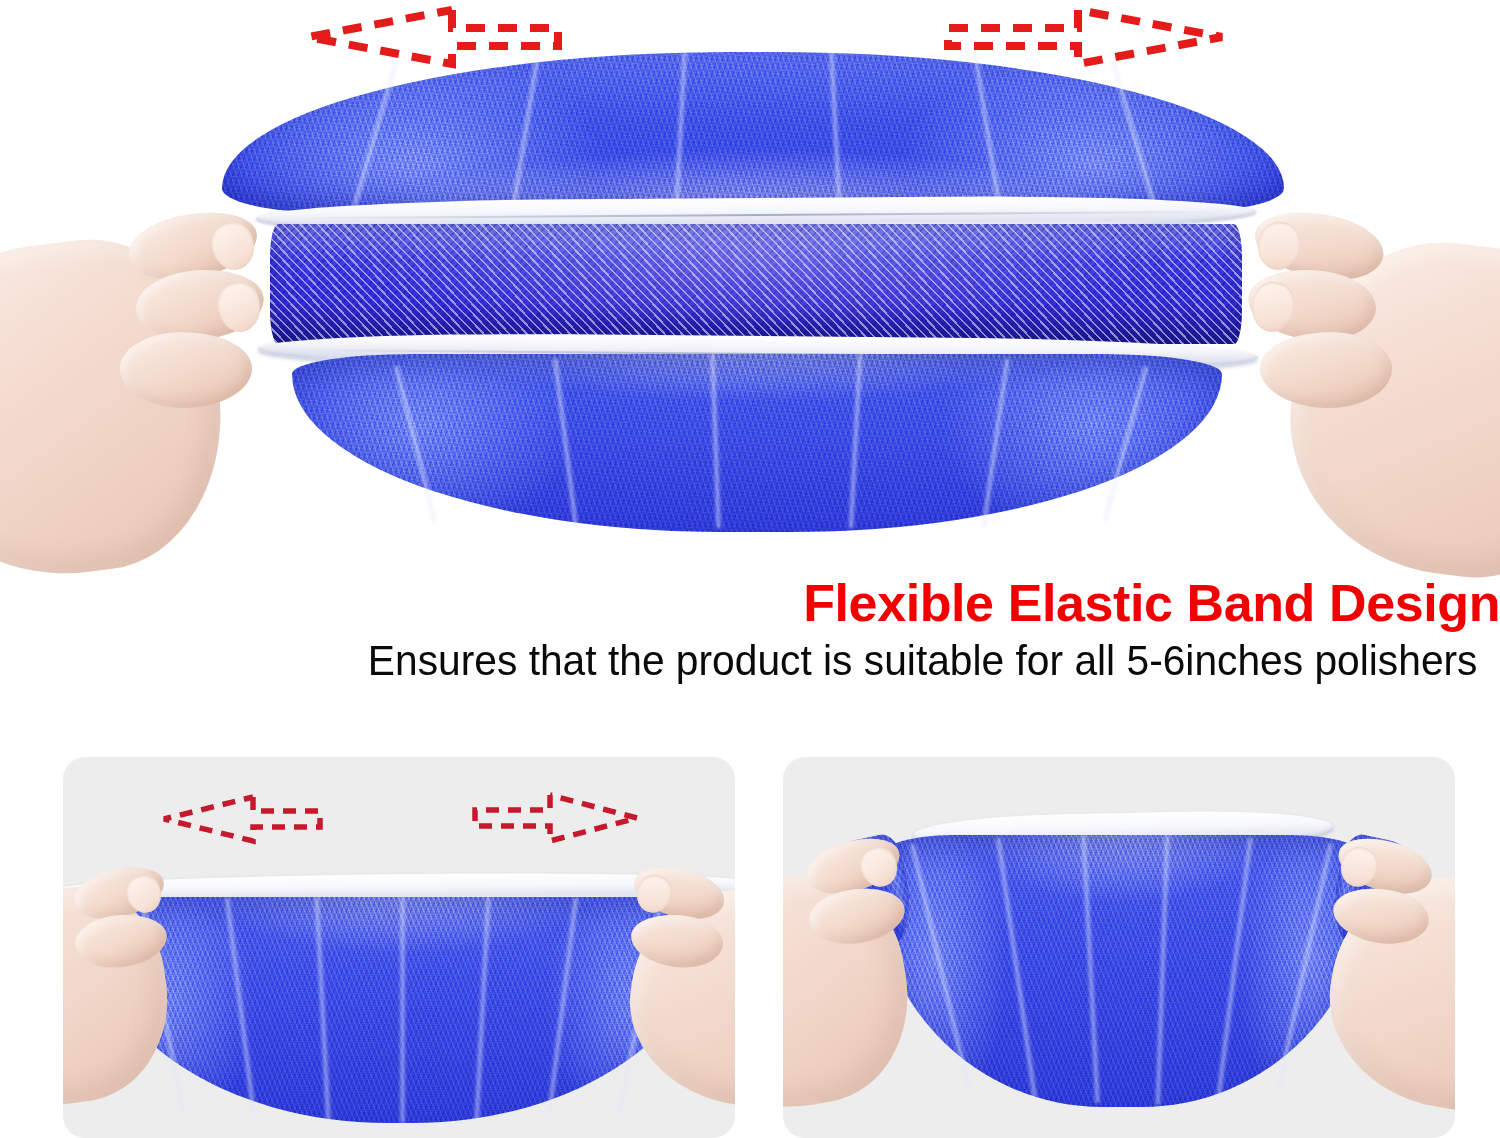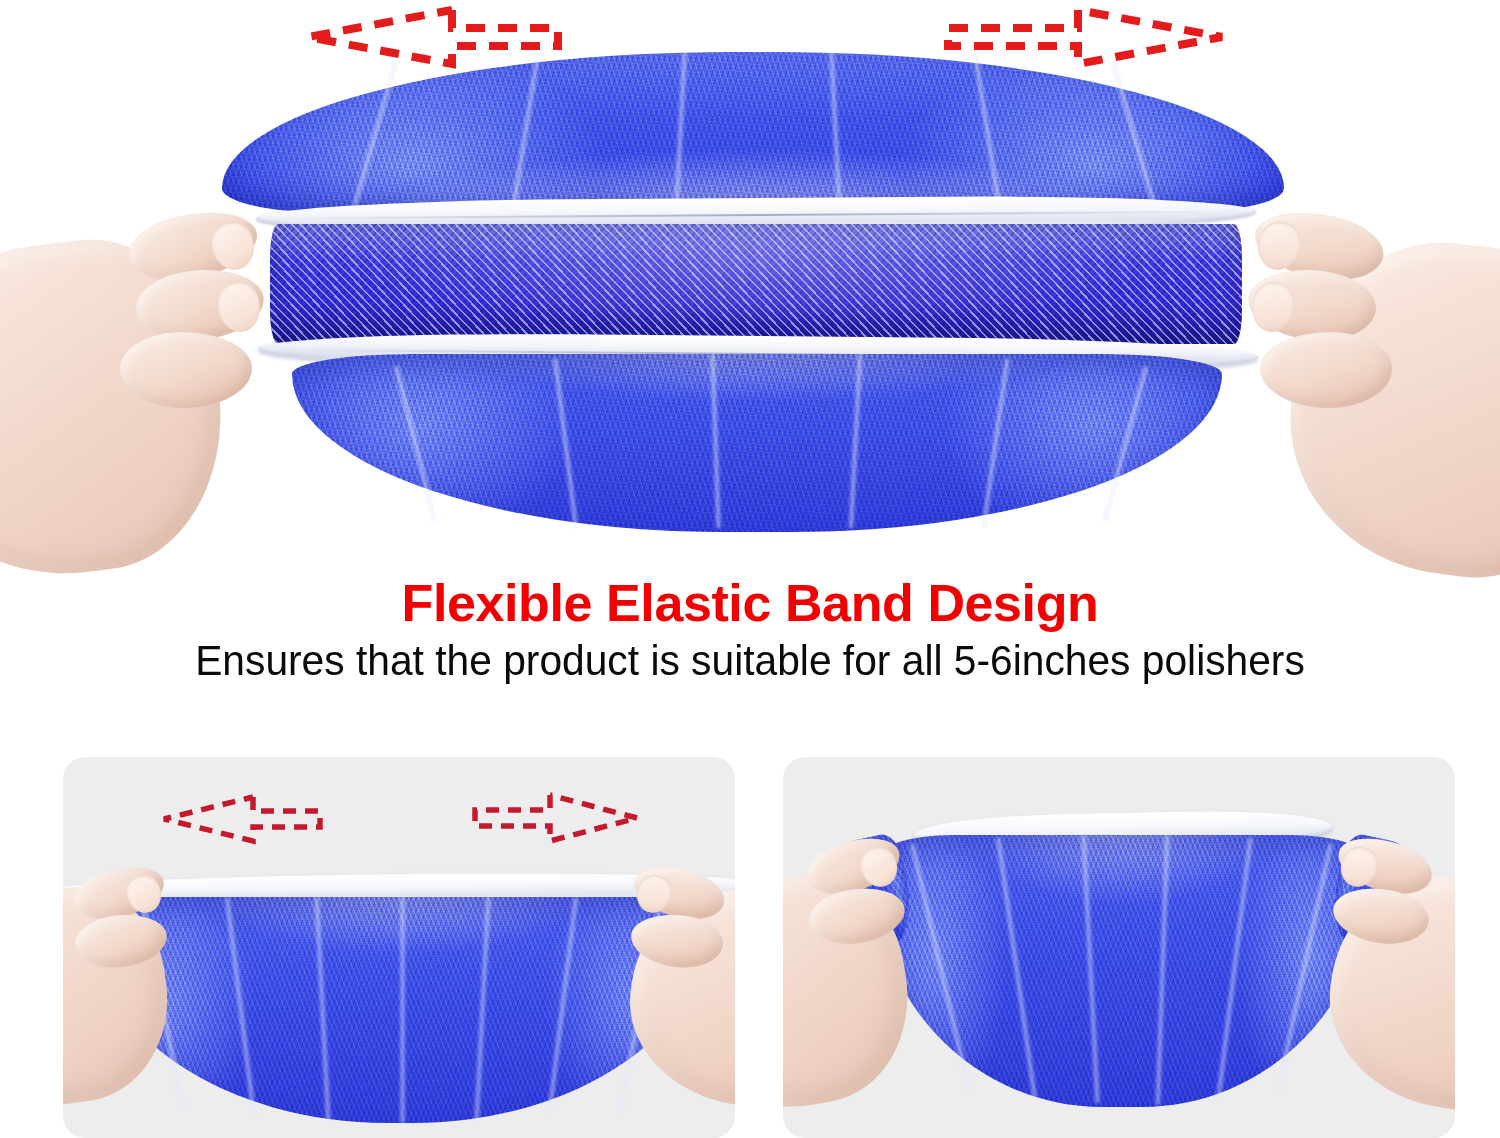--- a/index.html
+++ b/index.html
@@ -170,21 +170,21 @@
   }
 
   .hand-hero-left  { left: -40px; top: 178px; width: 330px; height: 420px; }
   .hand-hero-right { left: 1212px; top: 178px; width: 340px; height: 420px; }
 
   
   .caption {
     position: absolute;
     left: 0; top: 576px;
     width: 1500px;
-    text-align: center;
+    text-align: right;
   }
   .headline {
     font-size: 52px;
     font-weight: 700;
     letter-spacing: -0.4px;
     line-height: 1.06;
     color: #F20000;
     white-space: nowrap;
   }
   .subhead {

